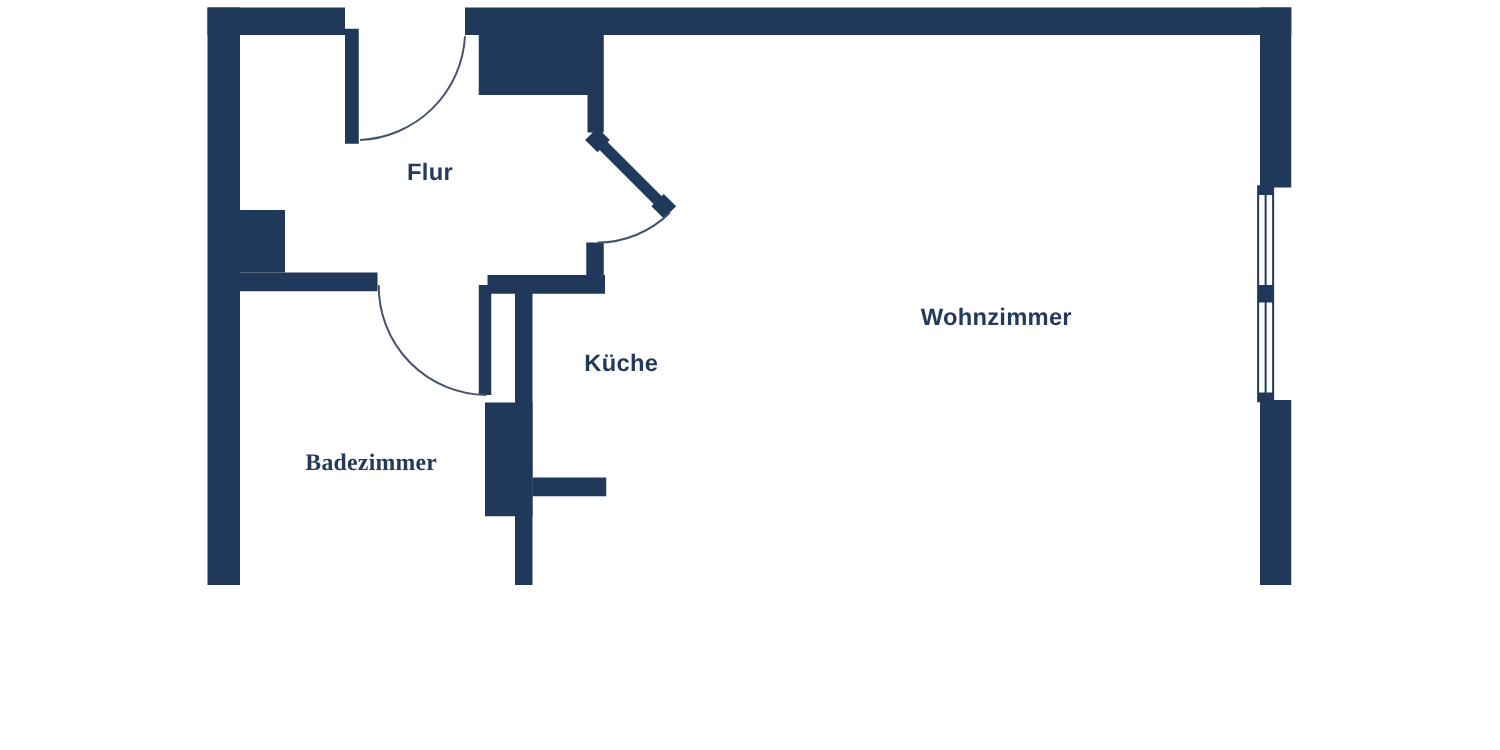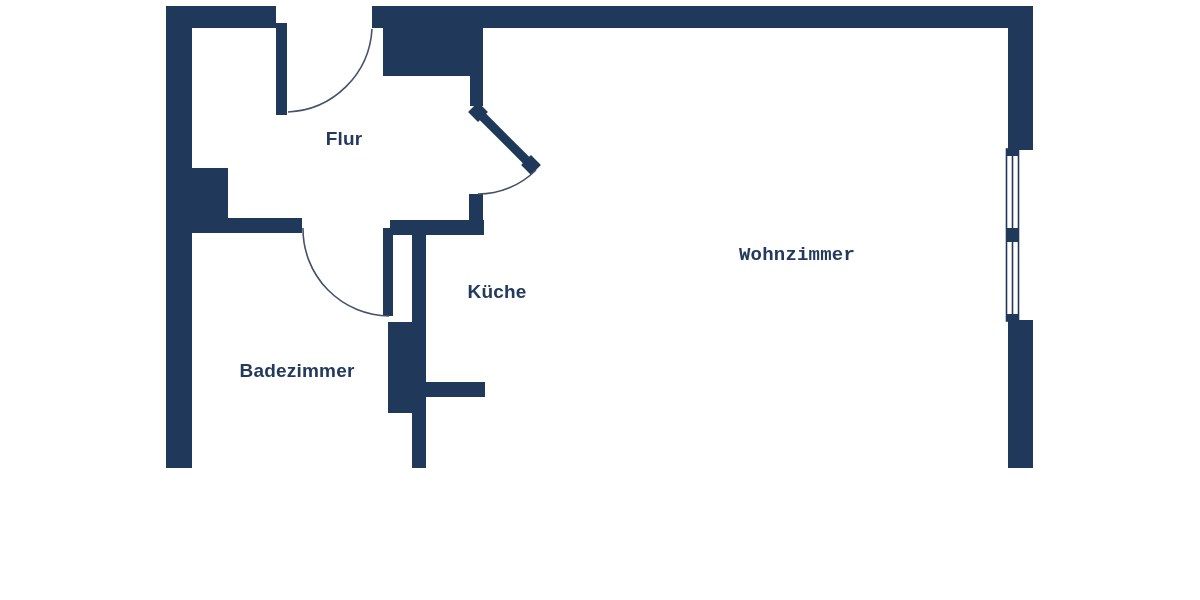--- a/index.html
+++ b/index.html
@@ -87,19 +87,19 @@
     <g stroke="#20395a" stroke-width="2" stroke-linejoin="round">
       <polygon points="637,559 609,581 628,585" fill="#20395a"></polygon>
       <polygon points="609,581 628,585 606,596" fill="#ffffff"></polygon>
     </g>
   </svg>
 
   <div class="room-label" style="left:344px;top:139px;">Flur</div>
 
   <div class="room-label" style="left:497px;top:292px;">Küche</div>
 
-  <div class="room-label" style="left:297px;top:371px;">Badezimmer</div>
+  <div class="room-label" style="left:297px;top:371px;font-family:Liberation Serif, serif;">Badezimmer</div>
 
-  <div class="room-label" style="left:797px;top:255px;font-family:Liberation Mono, monospace;">Wohnzimmer</div>
+  <div class="room-label" style="left:797px;top:255px;">Wohnzimmer</div>
 
   <div class="compass-n">N</div>
 
 </div>
 
 </body></html>

